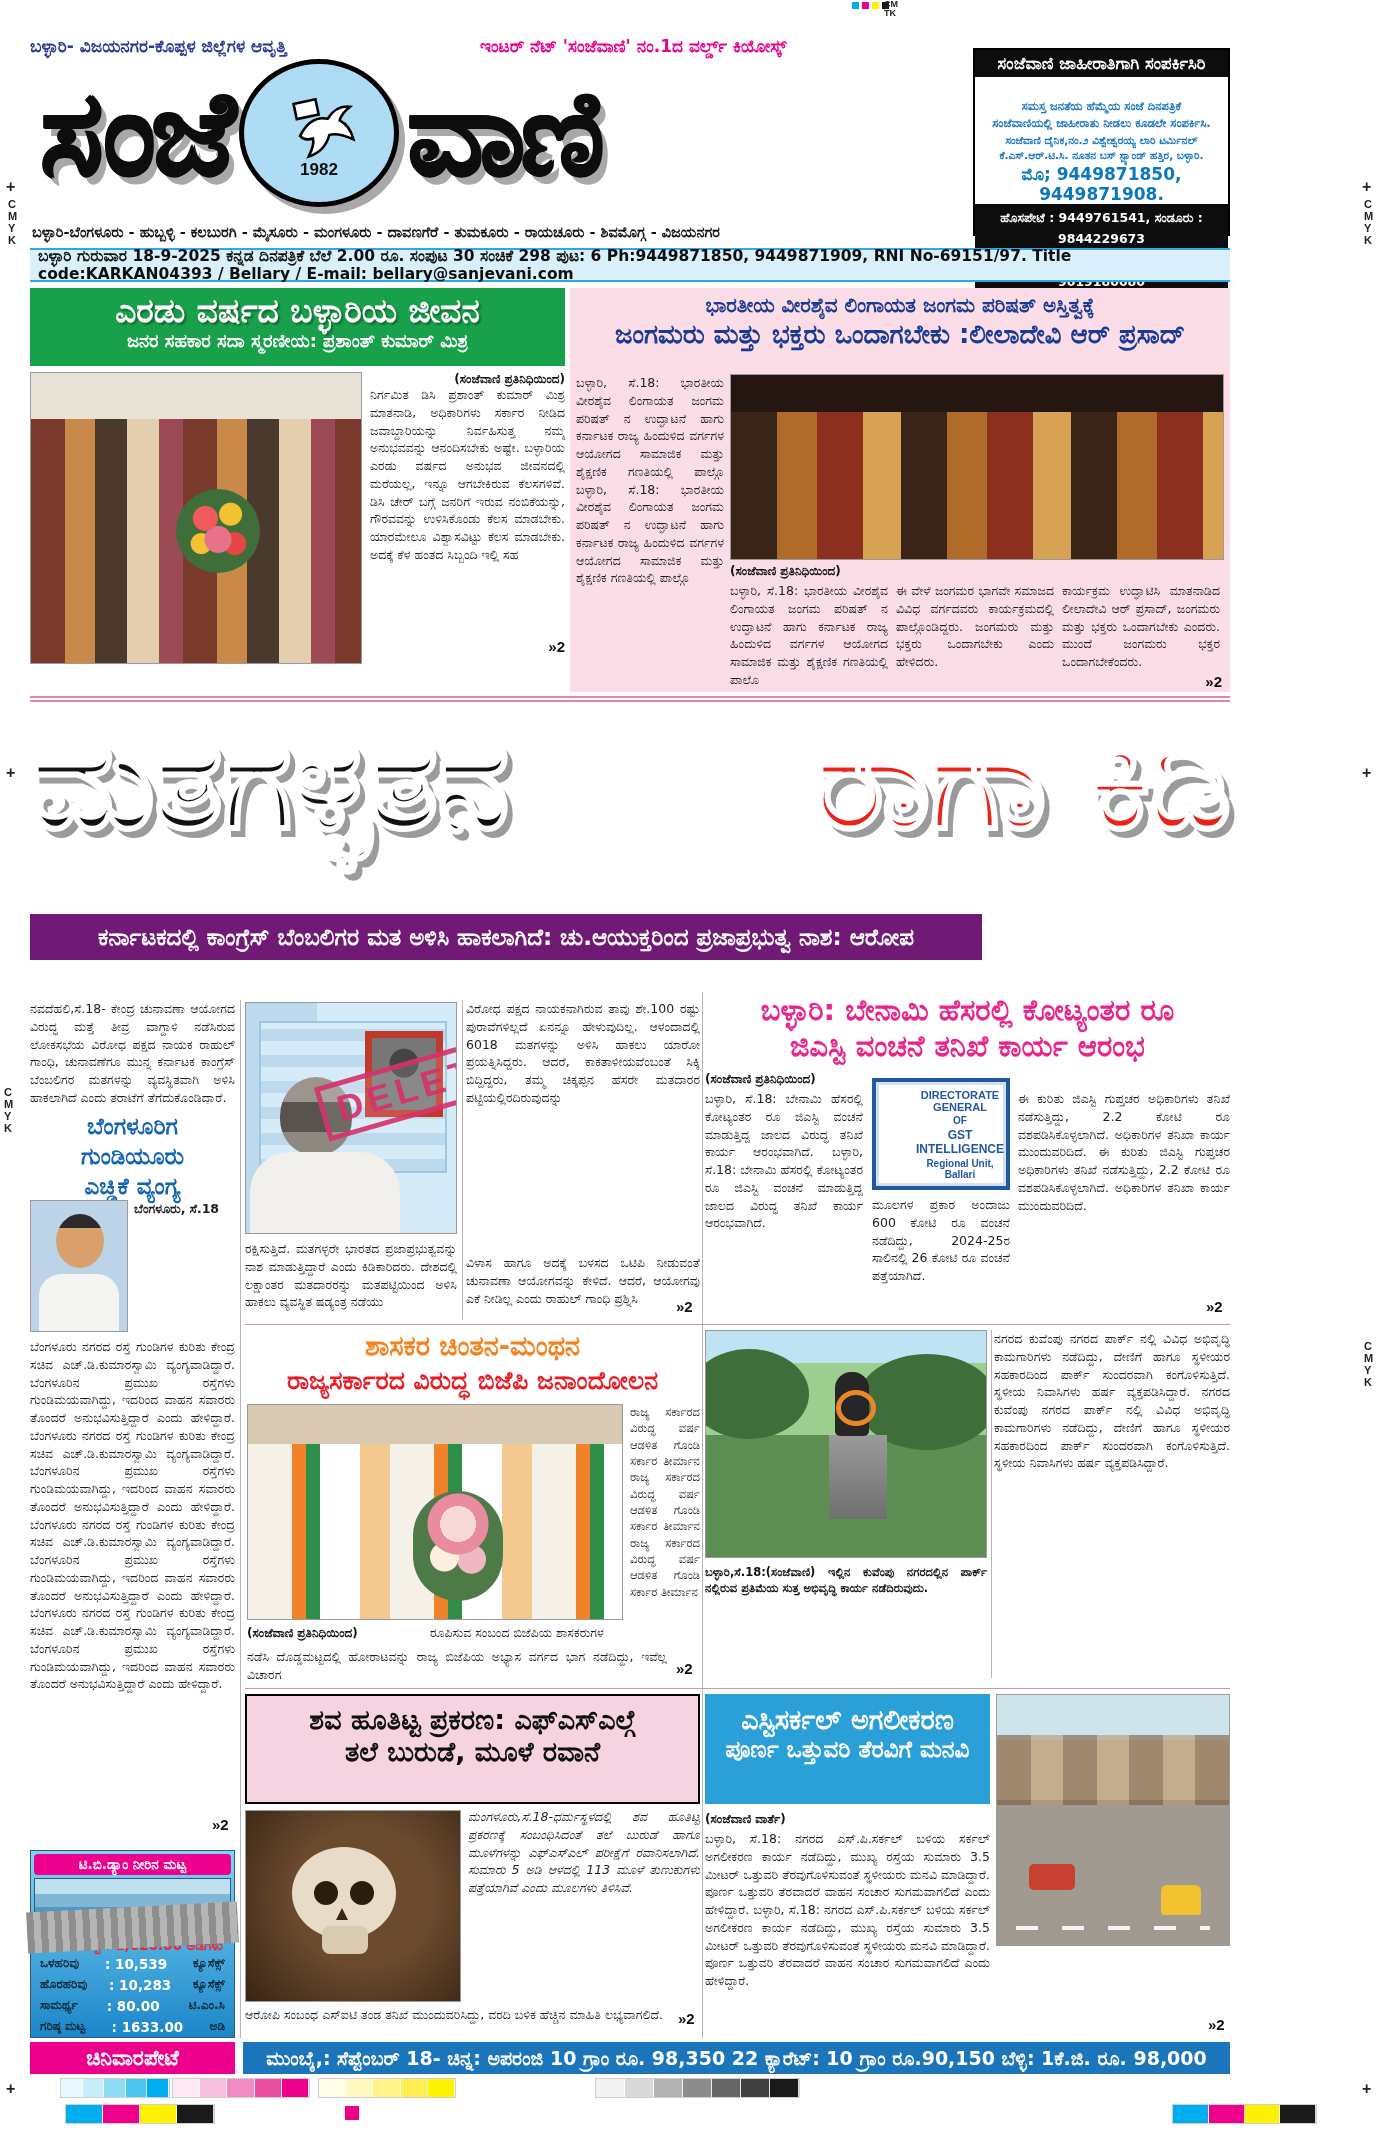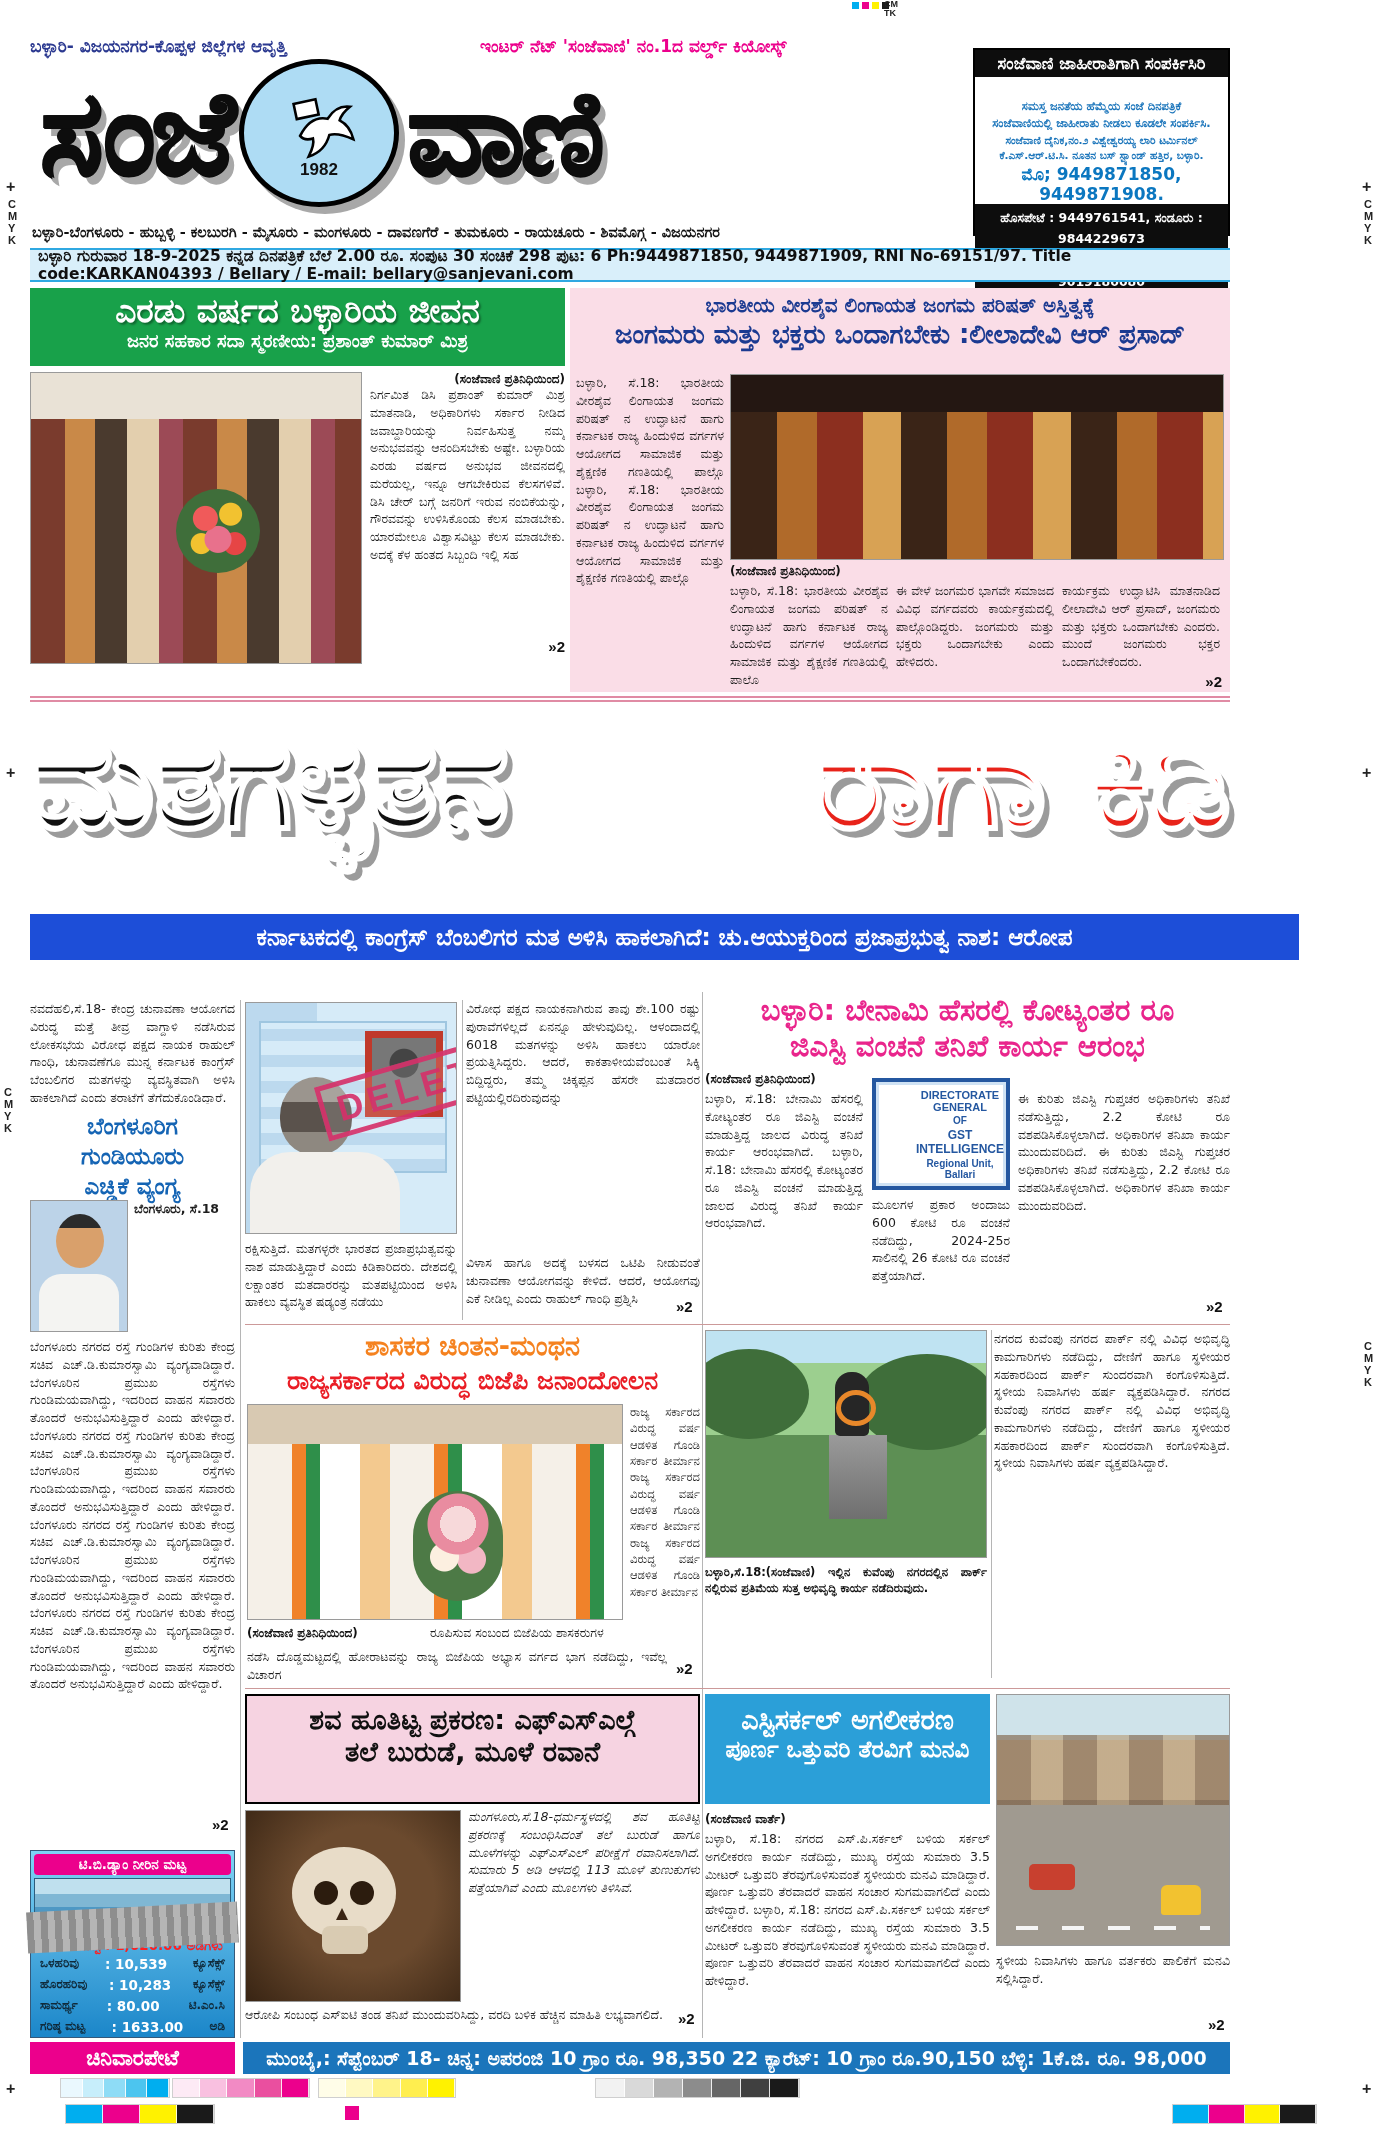--- a/index.html
+++ b/index.html
@@ -227,21 +227,21 @@
     <div class="abs more" style="right:8px;bottom:2px;">»2</div>
   </div>
 
   <div class="abs pinkline" style="left:30px;top:696px;width:1200px;"></div>
   <div class="abs pinkline" style="left:30px;top:700px;width:1200px;"></div>
 
   <div class="abs mainhead kn" style="left:30px;top:716px;width:1200px;display:flex;justify-content:space-between;align-items:flex-end;">
     <span class="mh-black">ಮತಗಳ್ಳತನ</span>
     <span class="mh-red">ರಾಗಾ ಕಿಡಿ</span>
   </div>
-  <div class="abs subbar kn" style="left: 30px; top: 914px; width: 1269px; height: 46px; background: #1d4ed8;">ಕರ್ನಾಟಕದಲ್ಲಿ ಕಾಂಗ್ರೆಸ್ ಬೆಂಬಲಿಗರ ಮತ ಅಳಿಸಿ ಹಾಕಲಾಗಿದೆ: ಚು.ಆಯುಕ್ತರಿಂದ ಪ್ರಜಾಪ್ರಭುತ್ವ ನಾಶ: ಆರೋಪ</div>
+  <div class="abs subbar kn" style="left: 30px; top: 914px; width: 952px; height: 46px; background: #701a75;">ಕರ್ನಾಟಕದಲ್ಲಿ ಕಾಂಗ್ರೆಸ್ ಬೆಂಬಲಿಗರ ಮತ ಅಳಿಸಿ ಹಾಕಲಾಗಿದೆ: ಚು.ಆಯುಕ್ತರಿಂದ ಪ್ರಜಾಪ್ರಭುತ್ವ ನಾಶ: ಆರೋಪ</div>
 
   <div class="abs bt kn" style="left:30px;top:1000px;width:205px;height:104px;">ನವದೆಹಲಿ,ಸೆ.18- ಕೇಂದ್ರ ಚುನಾವಣಾ ಆಯೋಗದ ವಿರುದ್ಧ ಮತ್ತೆ ತೀವ್ರ ವಾಗ್ದಾಳಿ ನಡೆಸಿರುವ ಲೋಕಸಭೆಯ ವಿರೋಧ ಪಕ್ಷದ ನಾಯಕ ರಾಹುಲ್ ಗಾಂಧಿ, ಚುನಾವಣೆಗೂ ಮುನ್ನ ಕರ್ನಾಟಕ ಕಾಂಗ್ರೆಸ್ ಬೆಂಬಲಿಗರ ಮತಗಳನ್ನು ವ್ಯವಸ್ಥಿತವಾಗಿ ಅಳಿಸಿ ಹಾಕಲಾಗಿದೆ ಎಂದು ತರಾಟೆಗೆ ತೆಗೆದುಕೊಂಡಿದ್ದಾರೆ.</div>
 
   <div class="abs photo ph-rahul" style="left:245px;top:1002px;width:212px;height:232px;">
     <div class="banner"></div>
     <div class="frame"></div>
     <div class="head"></div>
     <div class="body"></div>
     <div class="stamp">DELETED</div>
   </div>
@@ -325,21 +325,20 @@
     <div style="font-size:23px;">ಪೂರ್ಣ ಒತ್ತುವರಿ ತೆರವಿಗೆ ಮನವಿ</div>
   </div>
   <div class="abs photo ph-street" style="left:996px;top:1694px;width:234px;height:252px;">
     <div class="bld"></div>
     <div class="veh1"></div>
     <div class="veh2"></div>
     <div class="lane"></div>
   </div>
   <div class="abs byline kn" style="left:705px;top:1812px;">(ಸಂಜೆವಾಣಿ ವಾರ್ತೆ)</div>
   <div class="abs bt kn" style="left:705px;top:1830px;width:285px;height:206px;">ಬಳ್ಳಾರಿ, ಸೆ.18: ನಗರದ ಎಸ್.ಪಿ.ಸರ್ಕಲ್ ಬಳಿಯ ಸರ್ಕಲ್ ಅಗಲೀಕರಣ ಕಾರ್ಯ ನಡೆದಿದ್ದು, ಮುಖ್ಯ ರಸ್ತೆಯ ಸುಮಾರು 3.5 ಮೀಟರ್ ಒತ್ತುವರಿ ತೆರವುಗೊಳಿಸುವಂತೆ ಸ್ಥಳೀಯರು ಮನವಿ ಮಾಡಿದ್ದಾರೆ. ಪೂರ್ಣ ಒತ್ತುವರಿ ತೆರವಾದರೆ ವಾಹನ ಸಂಚಾರ ಸುಗಮವಾಗಲಿದೆ ಎಂದು ಹೇಳಿದ್ದಾರೆ. ಬಳ್ಳಾರಿ, ಸೆ.18: ನಗರದ ಎಸ್.ಪಿ.ಸರ್ಕಲ್ ಬಳಿಯ ಸರ್ಕಲ್ ಅಗಲೀಕರಣ ಕಾರ್ಯ ನಡೆದಿದ್ದು, ಮುಖ್ಯ ರಸ್ತೆಯ ಸುಮಾರು 3.5 ಮೀಟರ್ ಒತ್ತುವರಿ ತೆರವುಗೊಳಿಸುವಂತೆ ಸ್ಥಳೀಯರು ಮನವಿ ಮಾಡಿದ್ದಾರೆ. ಪೂರ್ಣ ಒತ್ತುವರಿ ತೆರವಾದರೆ ವಾಹನ ಸಂಚಾರ ಸುಗಮವಾಗಲಿದೆ ಎಂದು ಹೇಳಿದ್ದಾರೆ.</div>
-  <div class="abs bt kn" style="left:996px;top:1952px;width:234px;height:66px;">ಸ್ಥಳೀಯ ನಿವಾಸಿಗಳು ಹಾಗೂ ವರ್ತಕರು ಪಾಲಿಕೆಗೆ ಮನವಿ ಸಲ್ಲಿಸಿದ್ದಾರೆ.</div>
   <div class="abs more" style="left:1208px;top:2016px;">»2</div>
 
   <div class="abs dambox" style="left:30px;top:1850px;width:205px;height:188px;padding:3px;">
     <div class="damhead kn" style="background: rgb(236, 0, 140);">ಟಿ.ಬಿ.ಡ್ಯಾಂ ನೀರಿನ ಮಟ್ಟ</div>
     <div class="photo ph-dam" style="width:197px;height:56px;margin-top:3px;border:1px solid #2c5d7d;">
       <div class="wall"></div>
     </div>
     <div class="damlevel kn" style="margin-top:3px;">ಇಂದಿನ ಮಟ್ಟ : 1,626.06 ಅಡಿಗಳು</div>
     <div class="damrow kn">
       <span>ಒಳಹರಿವು</span>

